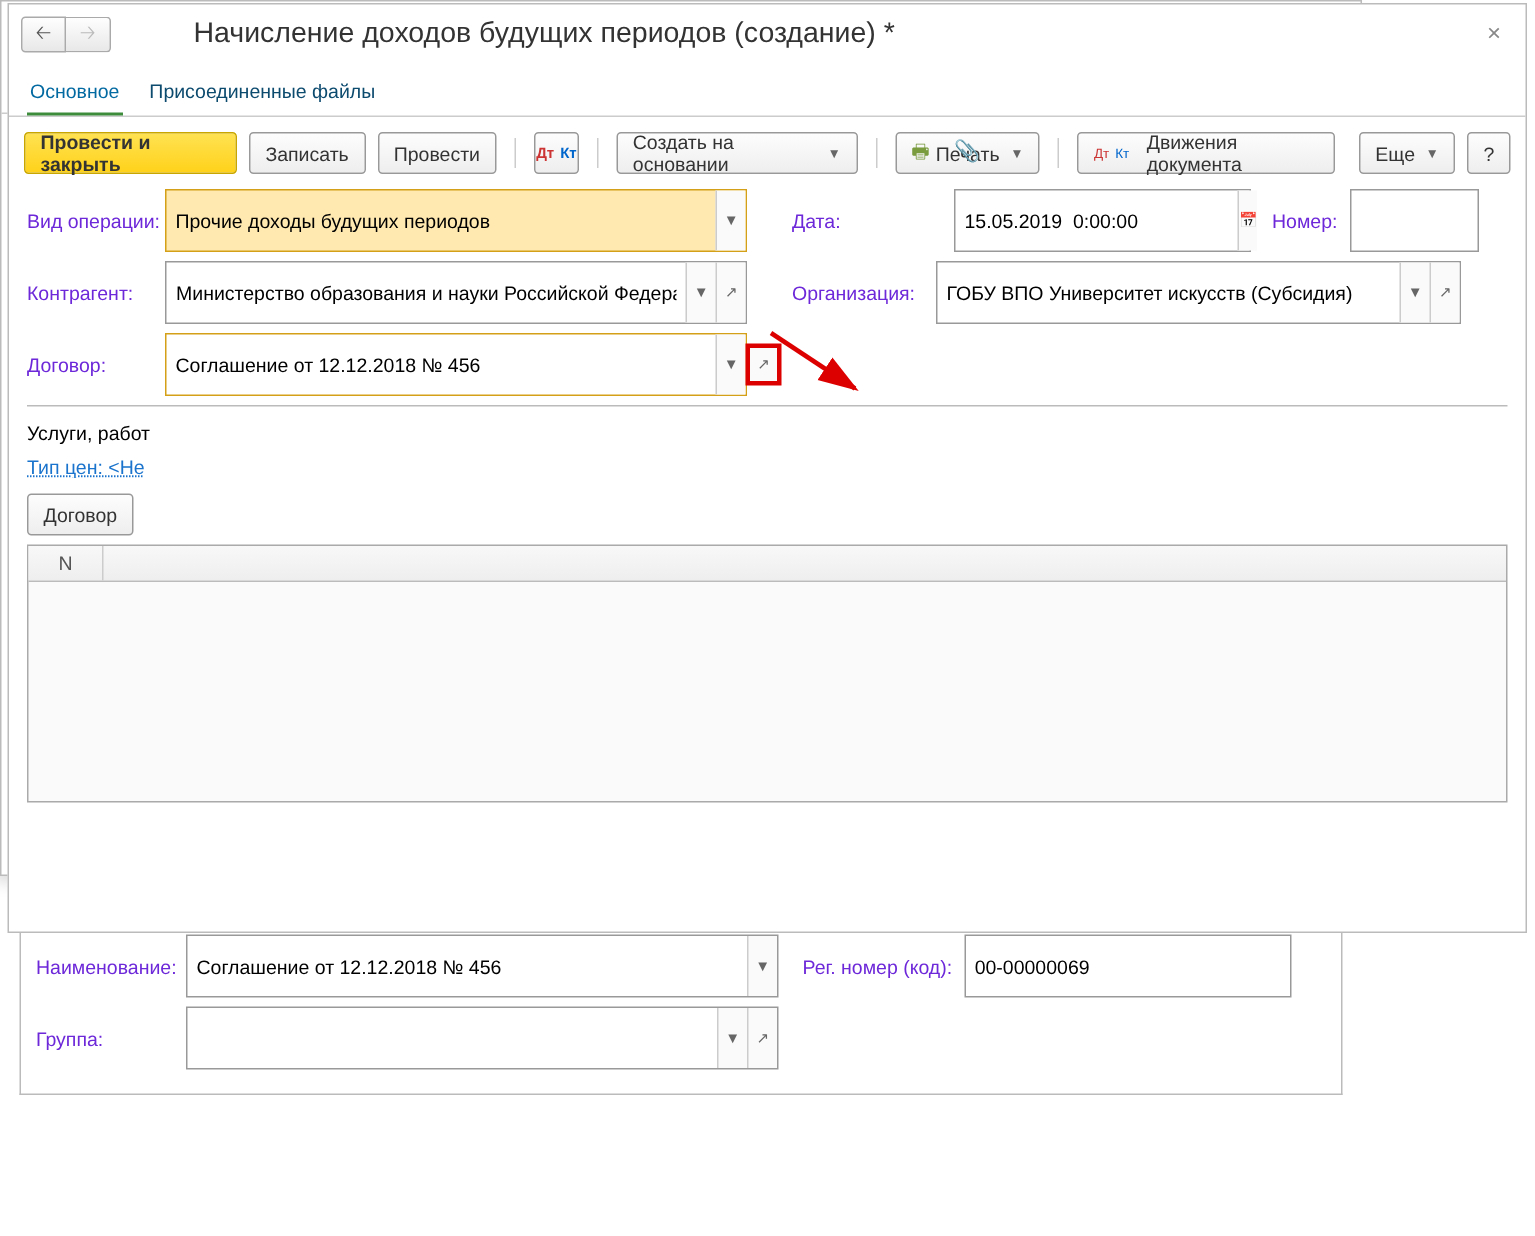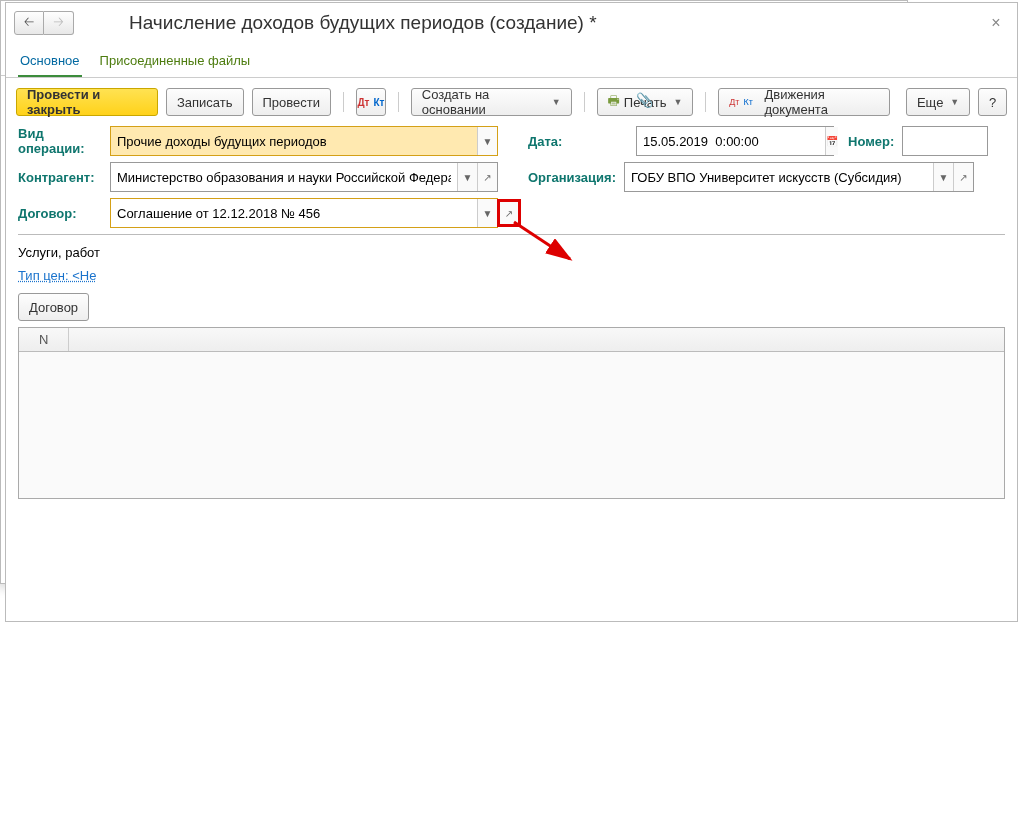--- a/index.html
+++ b/index.html
@@ -8,31 +8,31 @@
 .main-win { left: 5px; top: 2px; width: 1013px; height: 620px; }
 .sub-win { left: 110px; top: 238px; width: 908px; height: 584px; background: #fff; z-index: 10; box-shadow: -4px 4px 10px rgba(0,0,0,0.15); border:1px solid #bbb;}
 .titlebar { display: flex; align-items: center; height: 40px; padding: 0 8px; }
 .nav-arrows { display: flex; gap: 0; }
 .nav-btn { width: 30px; height: 24px; border: 1px solid #aaa; background: linear-gradient(#fefefe,#e8e8e8); display: flex; align-items: center; justify-content: center; cursor: pointer; color:#555;}
 .nav-btn:first-child{border-radius:3px 0 0 3px;}
 .nav-btn:last-child{border-left:none;border-radius:0 3px 3px 0;color:#bbb;}
 .win-title { font-size: 19px; margin-left: 55px; color: #333; }
 .close-x { width: 18px; text-align:center; font-size: 16px; color: #888; cursor: pointer; margin-left: auto; margin-right:4px;}
 .tabs-row { display: flex; gap: 16px; padding: 5px 12px 0 12px; border-bottom: 1px solid #ccc; }
-.tab-link { color: #4d7c0f; text-decoration: none; padding: 5px 2px 7px 2px; cursor: pointer; }
+.tab-link { color: #0c4a6e; text-decoration: none; padding: 5px 2px 7px 2px; cursor: pointer; }
 .tab-link.active { color: #0369a1; border-bottom: 2px solid #3c8c3c; }
 .toolbar { display: flex; align-items: center; gap: 8px; padding: 10px; }
 .btn { height: 28px; border: 1px solid #999; border-radius: 3px; background: linear-gradient(#fdfdfd,#eee); padding: 0 10px; display: flex; align-items: center; gap: 4px; cursor: pointer; color:#333;}
 .btn.yellow { background: linear-gradient(#ffe252,#ffd21a); border-color: #c9a700; font-weight: bold; }
 .btn.sq { padding: 0 6px; width:30px; justify-content:center;}
 .btn .caret { font-size: 9px; margin-left: 3px; color:#666;}
 .form-area { padding: 0 12px; }
 .form-row { display: flex; align-items: center; margin-bottom: 6px; min-height: 28px; }
-.f-label { width: 92px; color: #0f766e; font-weight: bold; }
-.input-combo { display: flex; align-items: stretch; border: 1px solid #999; height: 30px; background: #fff; }
+.f-label { width: 92px; color: #6d28d9; }
+.input-combo { display: flex; align-items: stretch; border: 1px solid #999; height: 42px; background: #fff; }
 .input-combo.gold{border-color:#d4a017;}
 .input-combo.red{border:2px solid #d00;}
 .input-combo.red-hl{border:3px solid #d00;}
 .input-combo input { border: none; outline: none; flex: 1; padding: 0 6px; font-size: 13px; background:transparent;}
 .ic-btn { width: 20px; border-left: 1px solid #ccc; display: flex; align-items: center; justify-content: center; font-size: 10px; color:#666; cursor:pointer; background:#fafafa;}
 .spacer { flex: 1; }
 .link-u { color: #1a73cc; text-decoration: underline dotted; cursor: pointer; }
 .sub-tabs { display: flex; border: 1px solid #bbb; border-radius:4px 4px 0 0; margin: 6px 12px 0 12px; }
 .sub-tab { padding: 6px 14px; border-right: 1px solid #bbb; cursor: pointer; background:#f4f4f4;}
 .sub-tab.active { background: #fff; border-bottom: 1px solid #fff; margin-bottom:-1px;}

